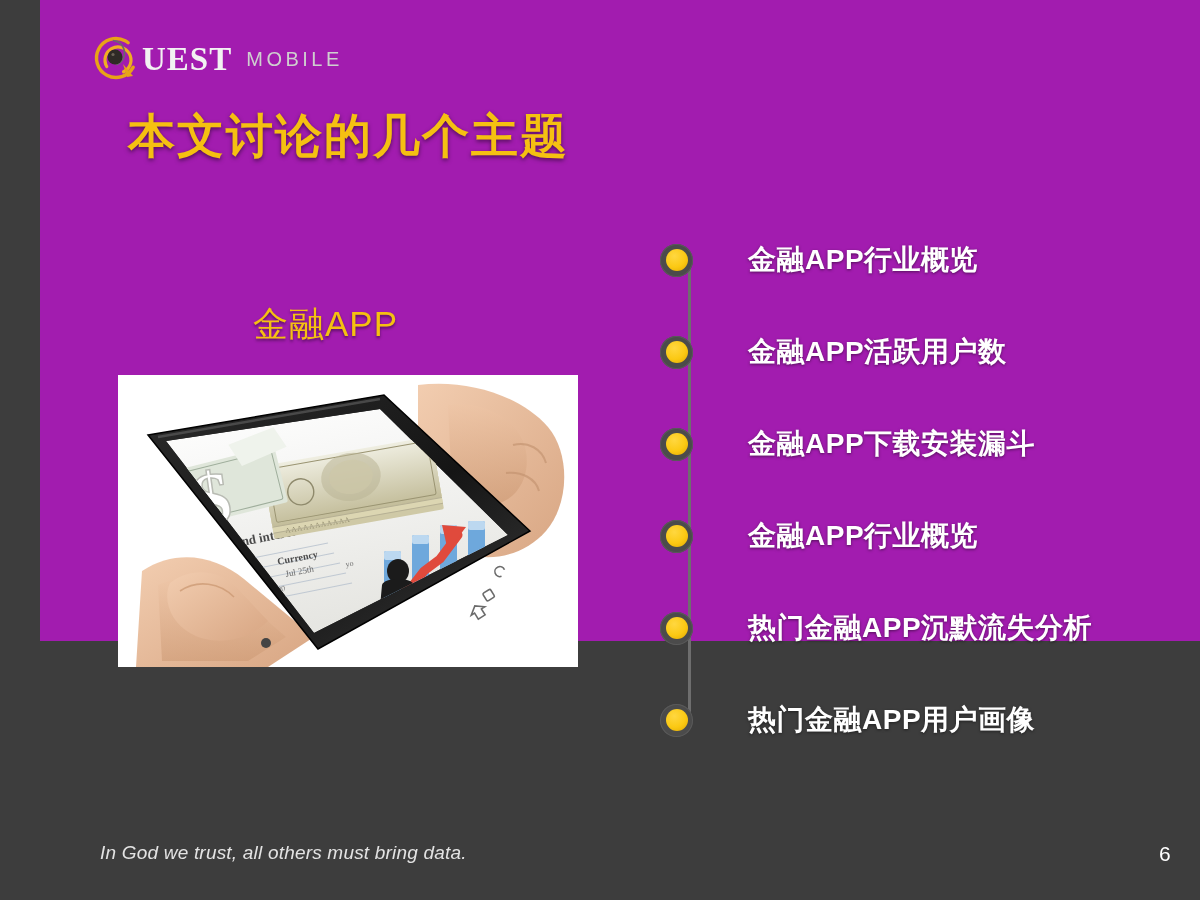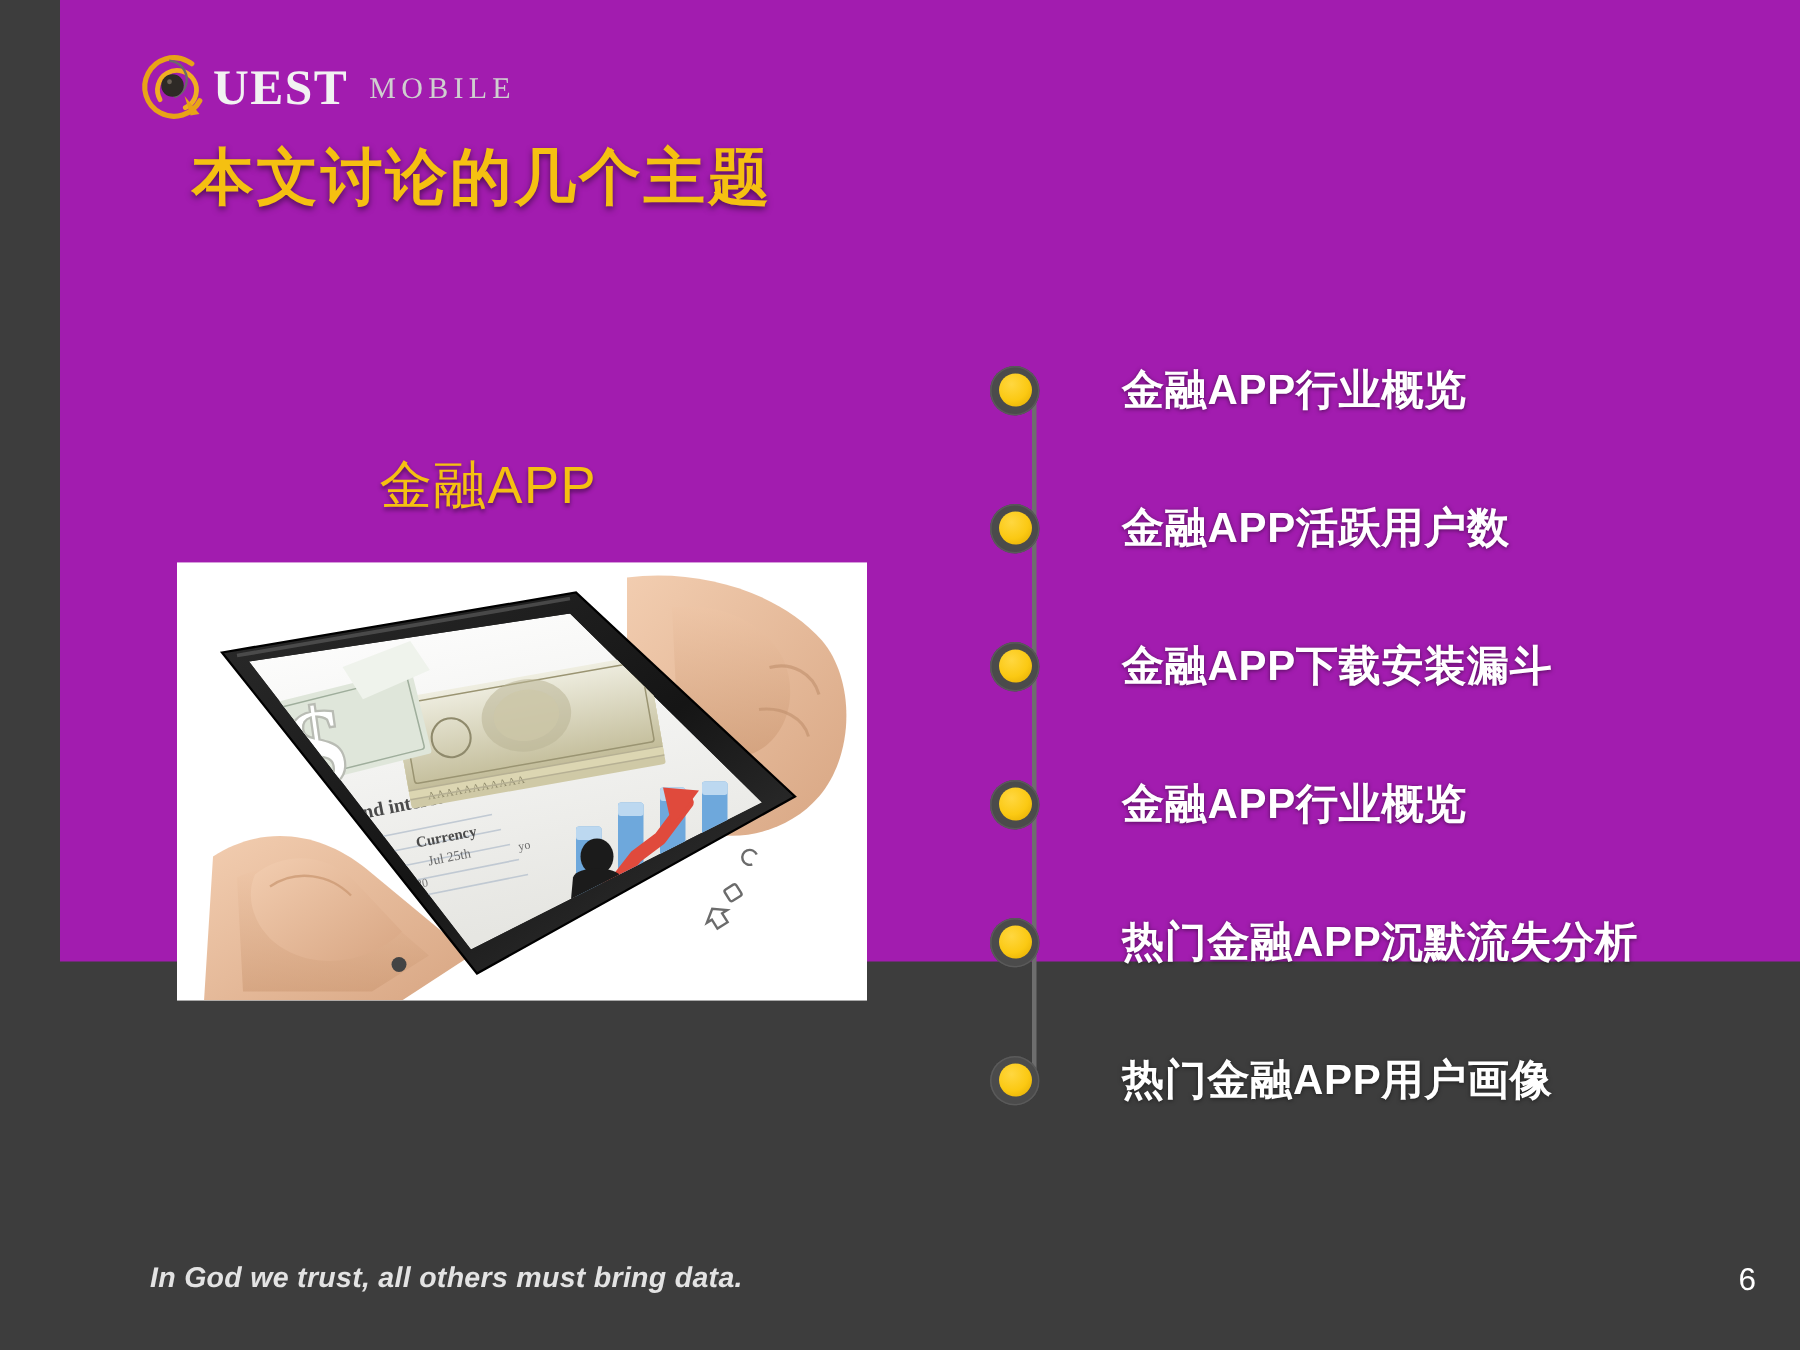--- a/index.html
+++ b/index.html
@@ -19,31 +19,32 @@
   
   .logo { position:absolute; left:52px; top:33px; display:flex; align-items:center; }
   .logo-mark { position:relative; width:52px; height:52px; flex:none; }
   .logo-mark svg { display:block; width:52px; height:52px; }
   .logo-quest {
     font-family:"Liberation Serif","DejaVu Serif",serif;
     font-size:33px; font-weight:700; color:#f2f2f2;
     letter-spacing:1px; margin-left:-2px; line-height:1;
   }
   .logo-mobile {
-    font-family:Liberation Serif, serif;
+    font-family:Liberation Sans, sans-serif;
     font-size:20px; font-weight:400; color:#cfcfcf;
     letter-spacing:3.5px; margin-left:14px; line-height:1;
   }
 
   
   .page-title {
-    position:absolute; left:88px; top:96px;
-    font-size:41px; font-weight:700; color:#f5c011;
+    position:absolute; left:88px; top:114px;
+    font-size:47px; font-weight:700; color:#f5c011;
     letter-spacing:2px; line-height:1.1;
     text-shadow:0 2px 4px rgba(0,0,0,.5);
+    font-family:Liberation Mono, monospace;
   }
 
   
   .left-heading {
     position:absolute; left:213px; top:305px;
     font-size:35px; font-weight:400; color:#f5c011;
     letter-spacing:1px; line-height:1.1;
     text-shadow:0 2px 3px rgba(0,0,0,.45);
   }
   .photo {
@@ -77,21 +78,21 @@
   .tl-label {
     margin-left:55px;
     font-size:28px; font-weight:700; color:#ffffff;
     white-space:nowrap; letter-spacing:.5px;
     text-shadow:0 1px 3px rgba(0,0,0,.5);
   }
 
   
   .footer-quote {
     position:absolute; left:60px; top:842px;
-    font-size:19px; font-style:italic; font-weight:700;
+    font-size:19px; font-style:italic; font-weight:400;
     color:#e3e3e3; letter-spacing:.2px;
   }
   .page-number {
     position:absolute; left:1119px; top:842px;
     font-size:21px; font-weight:400; color:#ffffff;
   }
 </style>
 </head>
 <body>
 

